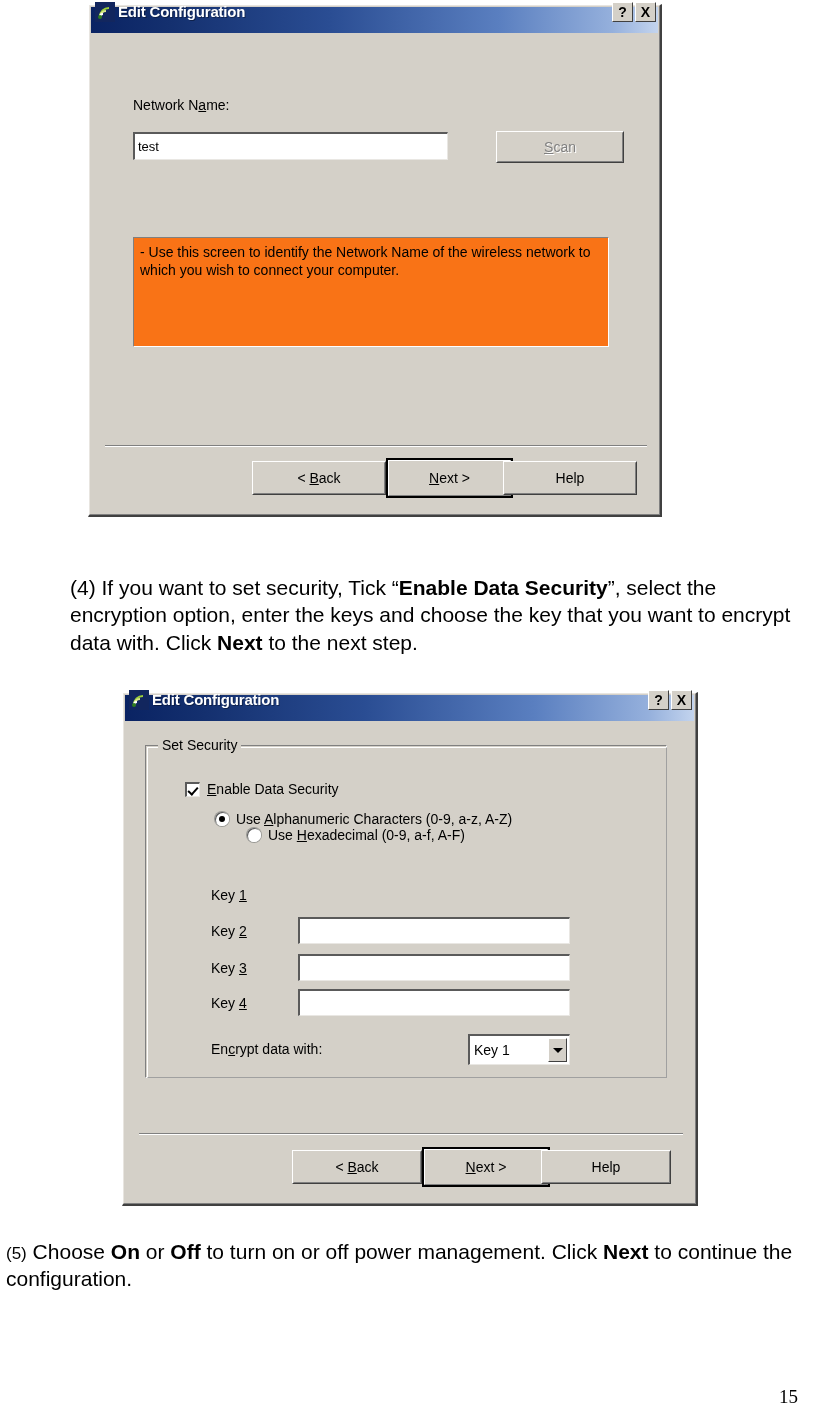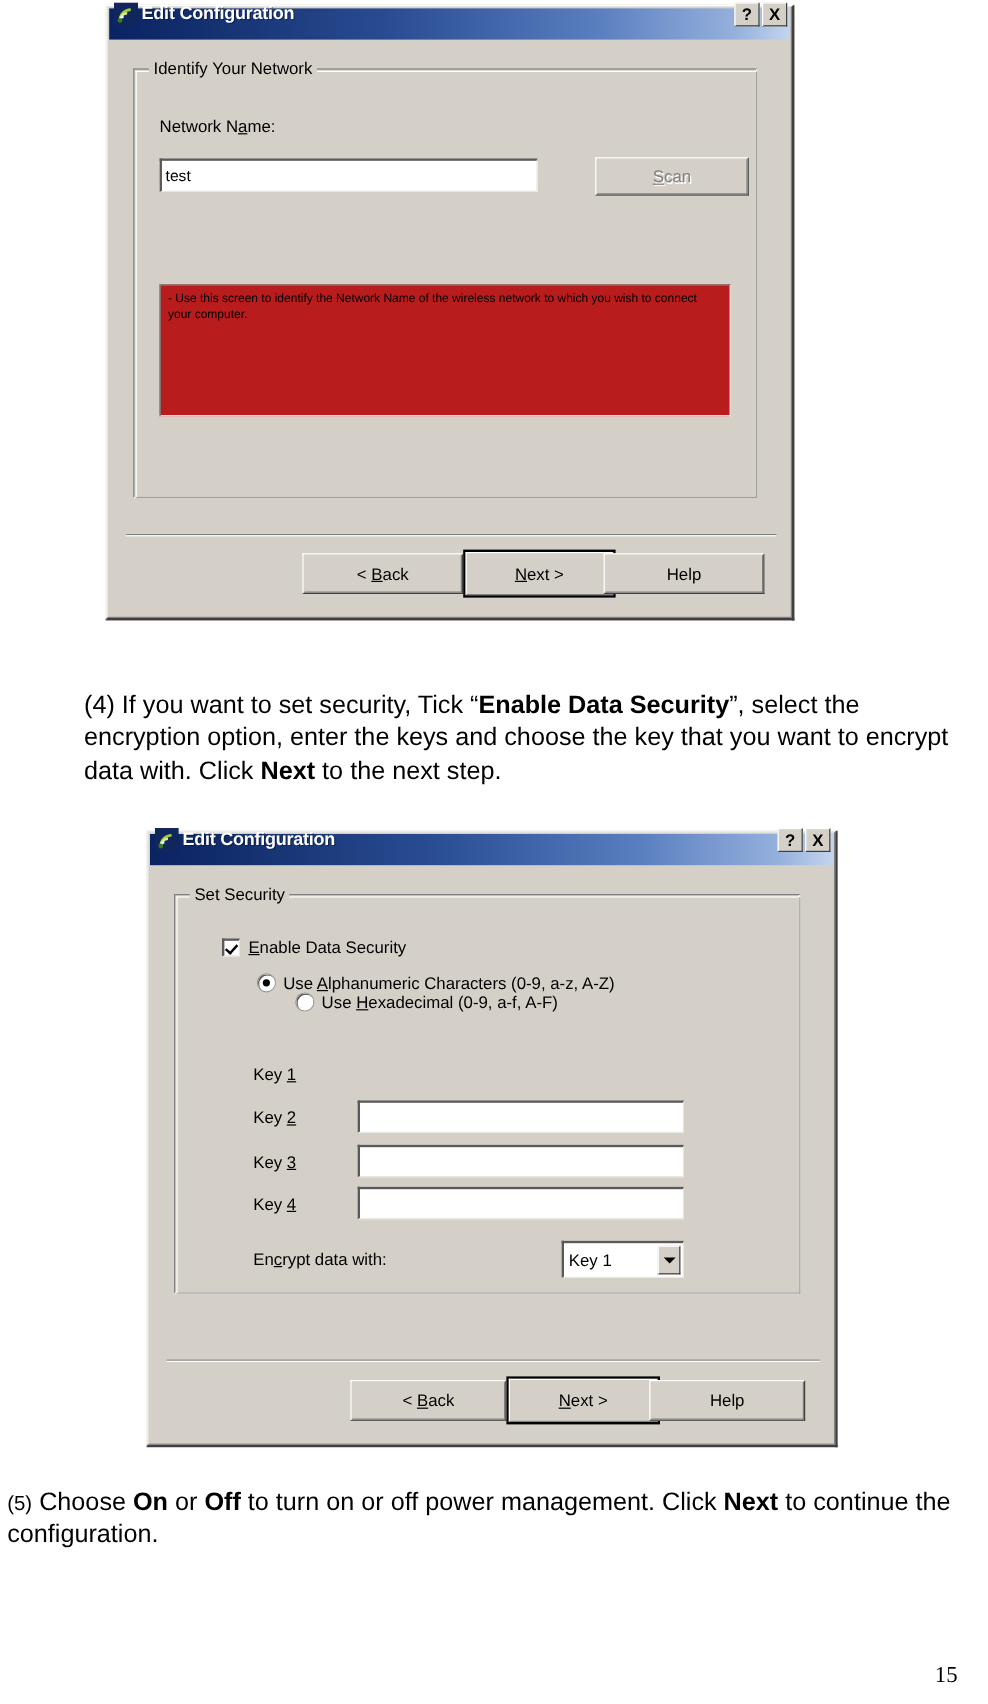--- a/index.html
+++ b/index.html
@@ -157,28 +157,28 @@
   }
   .btn.default .inner {
     border: 1px solid #ffffff;
     border-right-color: #808080;
     border-bottom-color: #808080;
   }
   .btn.disabled { color: #808080; text-shadow: 1px 1px 0 #ffffff; }
 
   .infobox {
     position: absolute;
-    background: #b91c1c;
+    background: #f97316;
     border-top: 1px solid #808080;
     border-left: 1px solid #808080;
     border-right: 1px solid #ffffff;
     border-bottom: 1px solid #ffffff;
     box-sizing: border-box;
     padding: 6px 8px 0 6px;
-    font-size: 10px;
+    font-size: 14px;
     line-height: 1.25;
   }
 
   .hr {
     position: absolute;
     height: 2px;
     border-top: 1px solid #808080;
     border-bottom: 1px solid #ffffff;
     box-sizing: border-box;
   }
@@ -290,23 +290,20 @@
         <circle cx="5" cy="15" r="2" fill="#2f7d1f"></circle>
       </svg>
     </span>
     <span class="title-text">Edit Configuration</span>
     <span class="title-btns">
       <span class="tbtn">?</span>
       <span class="tbtn">X</span>
     </span>
   </div>
 
-  <div class="groupbox" style="left:22px; top:52px; width:520px; height:358px;">
-    <span class="gb-legend">Identify Your Network</span>
-  </div>
 
   <div class="lbl" style="left:44px; top:92px;">
     Network N<u>a</u>me:
   </div>
 
   <div class="textbox" style="left:44px; top:127px; width:315px; height:28px;">
     <span>test</span>
   </div>
 
   <div class="btn disabled" style="left:407px; top:126px; width:128px; height:32px;">

